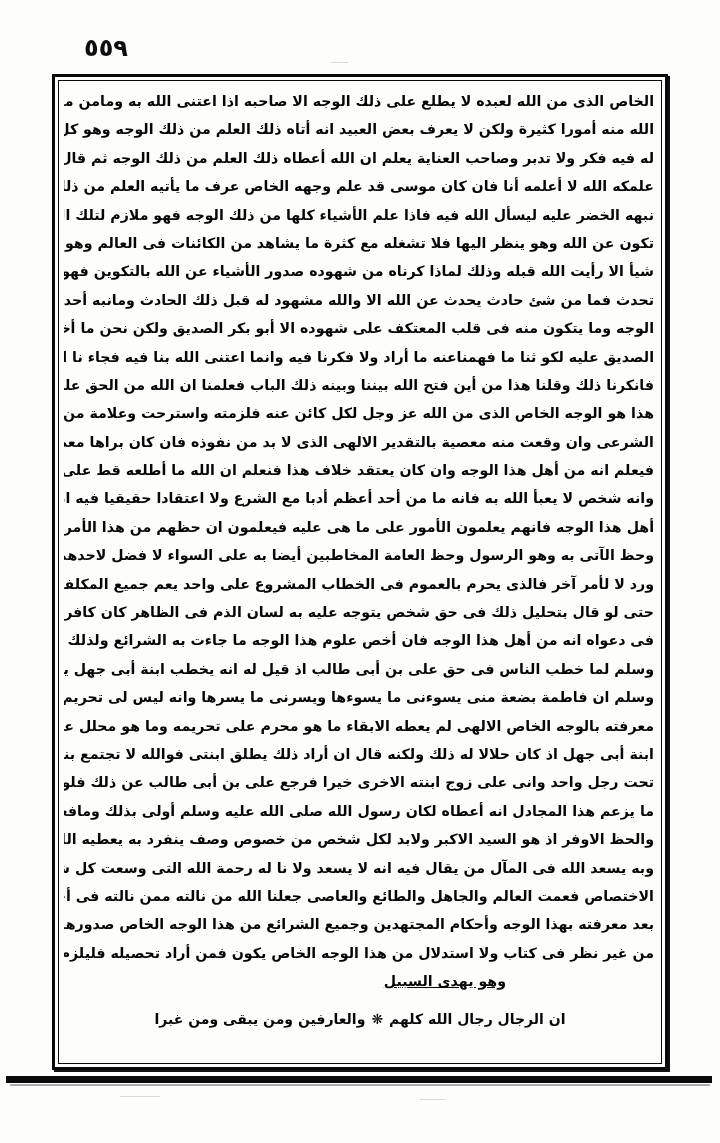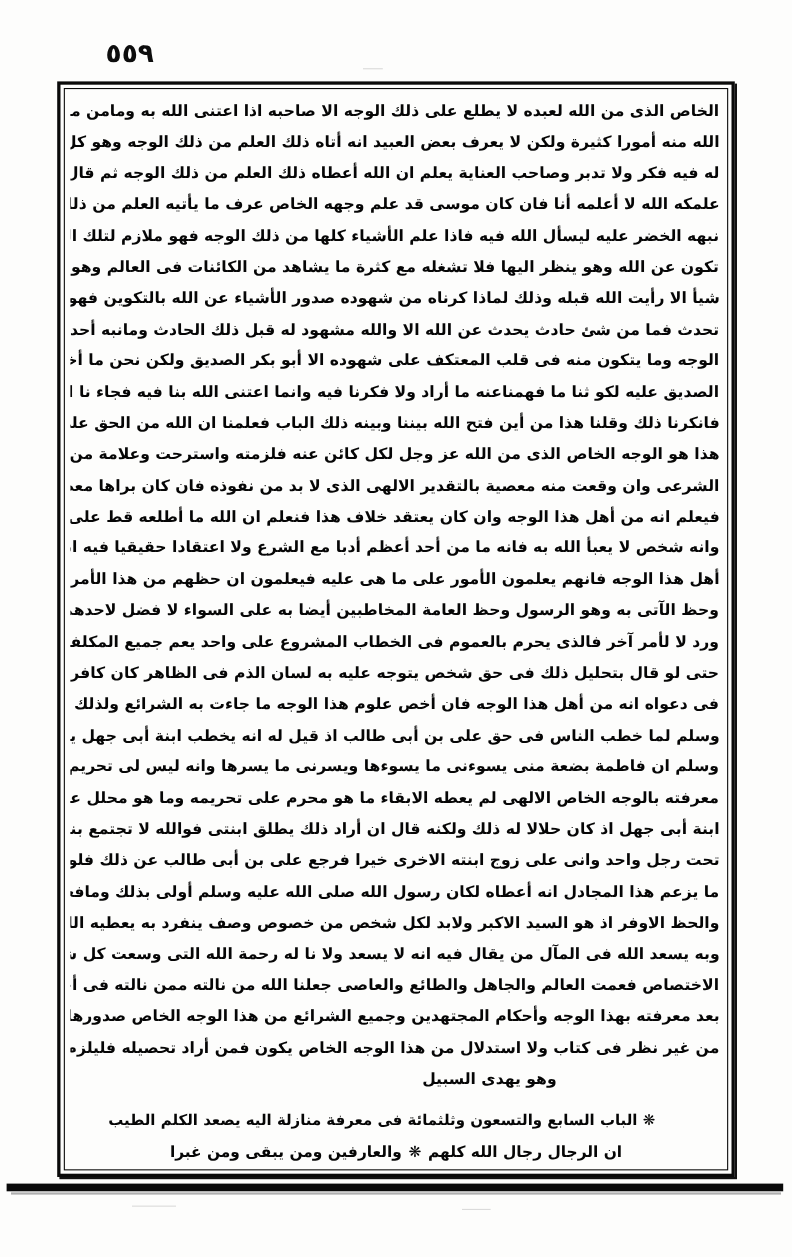--- a/index.html
+++ b/index.html
@@ -14,21 +14,21 @@
     position: relative;
     overflow: hidden;
     font-family: "DejaVu Sans", "Liberation Sans", sans-serif;
     background: #fdfdfc;
   }
 
   
   #folio-number {
     position: absolute;
     top: 36px;
-    left: 96px;
+    left: 84px;
     width: 120px;
     text-align: left;
     direction: rtl;
     font-family: "DejaVu Sans", sans-serif;
     font-size: 24px;
     font-weight: 700;
     letter-spacing: -1px;
     color: #0d0d0d;
     line-height: 1;
   }
@@ -79,20 +79,21 @@
     text-align-last: justify;
     letter-spacing: -0.15px;
     padding: 0 2px;
     box-sizing: border-box;
   }
   
   .body-line.short {
     text-align: center;
     text-align-last: right;
     padding-right: 150px;
+    text-decoration: underline;
   }
 
   
   #chapter-heading {
     margin-top: 13px;
     direction: rtl;
     text-align: center;
   }
   .heading-line {
     display: block;
@@ -186,21 +187,20 @@
       <div class="body-line">تحت رجل واحد وانى على زوج ابنته الاخرى خيرا فرجع على بن أبى طالب عن ذلك فلو كان ذلك الوجه يعطى</div>
       <div class="body-line">ما يزعم هذا المجادل انه أعطاه لكان رسول الله صلى الله عليه وسلم أولى بذلك ومافعل وله الكشف الاتم والحكم الاعم</div>
       <div class="body-line">والحظ الاوفر اذ هو السيد الاكبر ولابد لكل شخص من خصوص وصف ينفرد به يعطيه الله ذلك من ذلك الوجه</div>
       <div class="body-line">وبه يسعد الله  فى المآل من يقال فيه انه لا يسعد ولا نا له رحمة الله التى وسعت كل شئ فانها صارت من وجوه</div>
       <div class="body-line">الاختصاص فعمت العالم والجاهل والطائع والعاصى جعلنا الله من نالته ممن نالته فى أحواله كلها فيلقى الله ولم يجر عليه لسان ذنب</div>
       <div class="body-line">بعد معرفته بهذا الوجه وأحكام المجتهدين وجميع الشرائع من هذا  الوجه الخاص صدورها لمر ؤيا بالقوة</div>
       <div class="body-line">من غير نظر فى كتاب ولا استدلال من هذا الوجه الخاص يكون  فمن أراد تحصيله فليلزم ما قررناه  والله يقول الحق</div>
       <div class="body-line short">وهو يهدى السبيل</div>
 
       <div id="chapter-heading">
-        <span class="heading-line line-1">❋ الباب السابع والتسعون وثلثمائة  فى معرفة منازلة اليه يصعد الكلم الطيب</span>
       </div>
 
       <div id="verse-line">
         <span>ان الرجال رجال الله كلهم</span><span class="verse-sep">❋</span><span>والعارفين ومن يبقى ومن غبرا</span>
       </div>
 
     </div>
   </div>
 </div>
 

